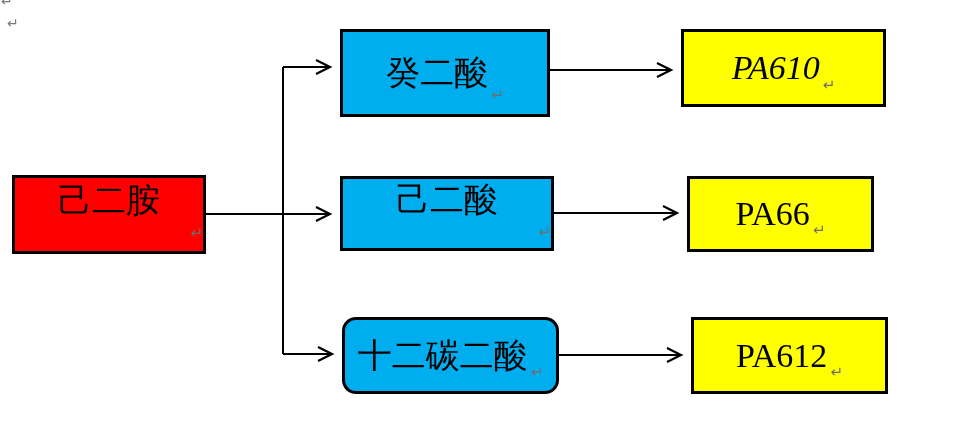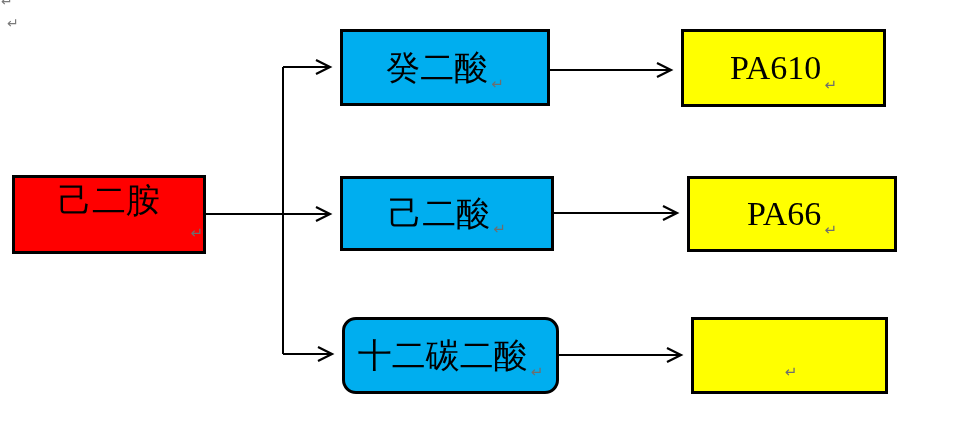--- a/index.html
+++ b/index.html
@@ -35,25 +35,25 @@
   }
   .node .pmark {
     font-size: 15px;
     color: #6e6e6e;
     margin-left: 3px;
     align-self: flex-end;
     padding-bottom: 10px;
     font-family: "Liberation Sans", "DejaVu Sans", sans-serif;
   }
   .node-source   { left: 12px;  top: 175px; width: 194px; height: 79px; }
-  .node-int-0    { left: 340px; top: 29px;  width: 210px; height: 77px; }
-  .node-int-1    { left: 340px; top: 176px; width: 214px; height: 75px; }
+  .node-int-0    { left: 340px; top: 29px;  width: 210px; height: 88px; }
+  .node-int-1    { left: 340px; top: 176px; width: 214px; height: 75px; flex-direction: column; }
   .node-int-2    { left: 342px; top: 317px; width: 217px; height: 77px; border-radius: 14px; }
   .node-prod-0   { left: 681px; top: 29px;  width: 205px; height: 78px; }
-  .node-prod-1   { left: 687px; top: 176px; width: 210px; height: 76px; }
+  .node-prod-1   { left: 687px; top: 176px; width: 187px; height: 76px; }
   .node-prod-2   { left: 691px; top: 317px; width: 197px; height: 77px; }
   .corner-mark {
     position: absolute;
     color: #7a7a7a;
     font-size: 14px;
     line-height: 1;
     font-family: "Liberation Sans", "DejaVu Sans", sans-serif;
   }
   .corner-mark-0 { left: 1px; top: -6px; }
   .corner-mark-1 { left: 7px; top: 16px; }
@@ -94,25 +94,26 @@
   </div>
   <div class="node node-int-1" style="background-color: rgb(0, 174, 239);">
     <span>己二酸</span>
     <span class="pmark">↵</span>
   </div>
   <div class="node node-int-2" style="background-color: rgb(0, 174, 239);">
     <span>十二碳二酸</span>
     <span class="pmark">↵</span>
   </div>
 
-  <div class="node node-prod-0" style="background-color: rgb(255, 255, 0);">
+  <div class="node node-prod-0" style="background-color: rgb(255, 255, 0); font-style: italic;">
     <span>PA610</span>
     <span class="pmark">↵</span>
   </div>
   <div class="node node-prod-1" style="background-color: rgb(255, 255, 0);">
     <span>PA66</span>
     <span class="pmark">↵</span>
   </div>
   <div class="node node-prod-2" style="background-color: rgb(255, 255, 0);">
+    <span>PA612</span>
     <span class="pmark">↵</span>
   </div>
 
 </div>
 
 </body></html>

